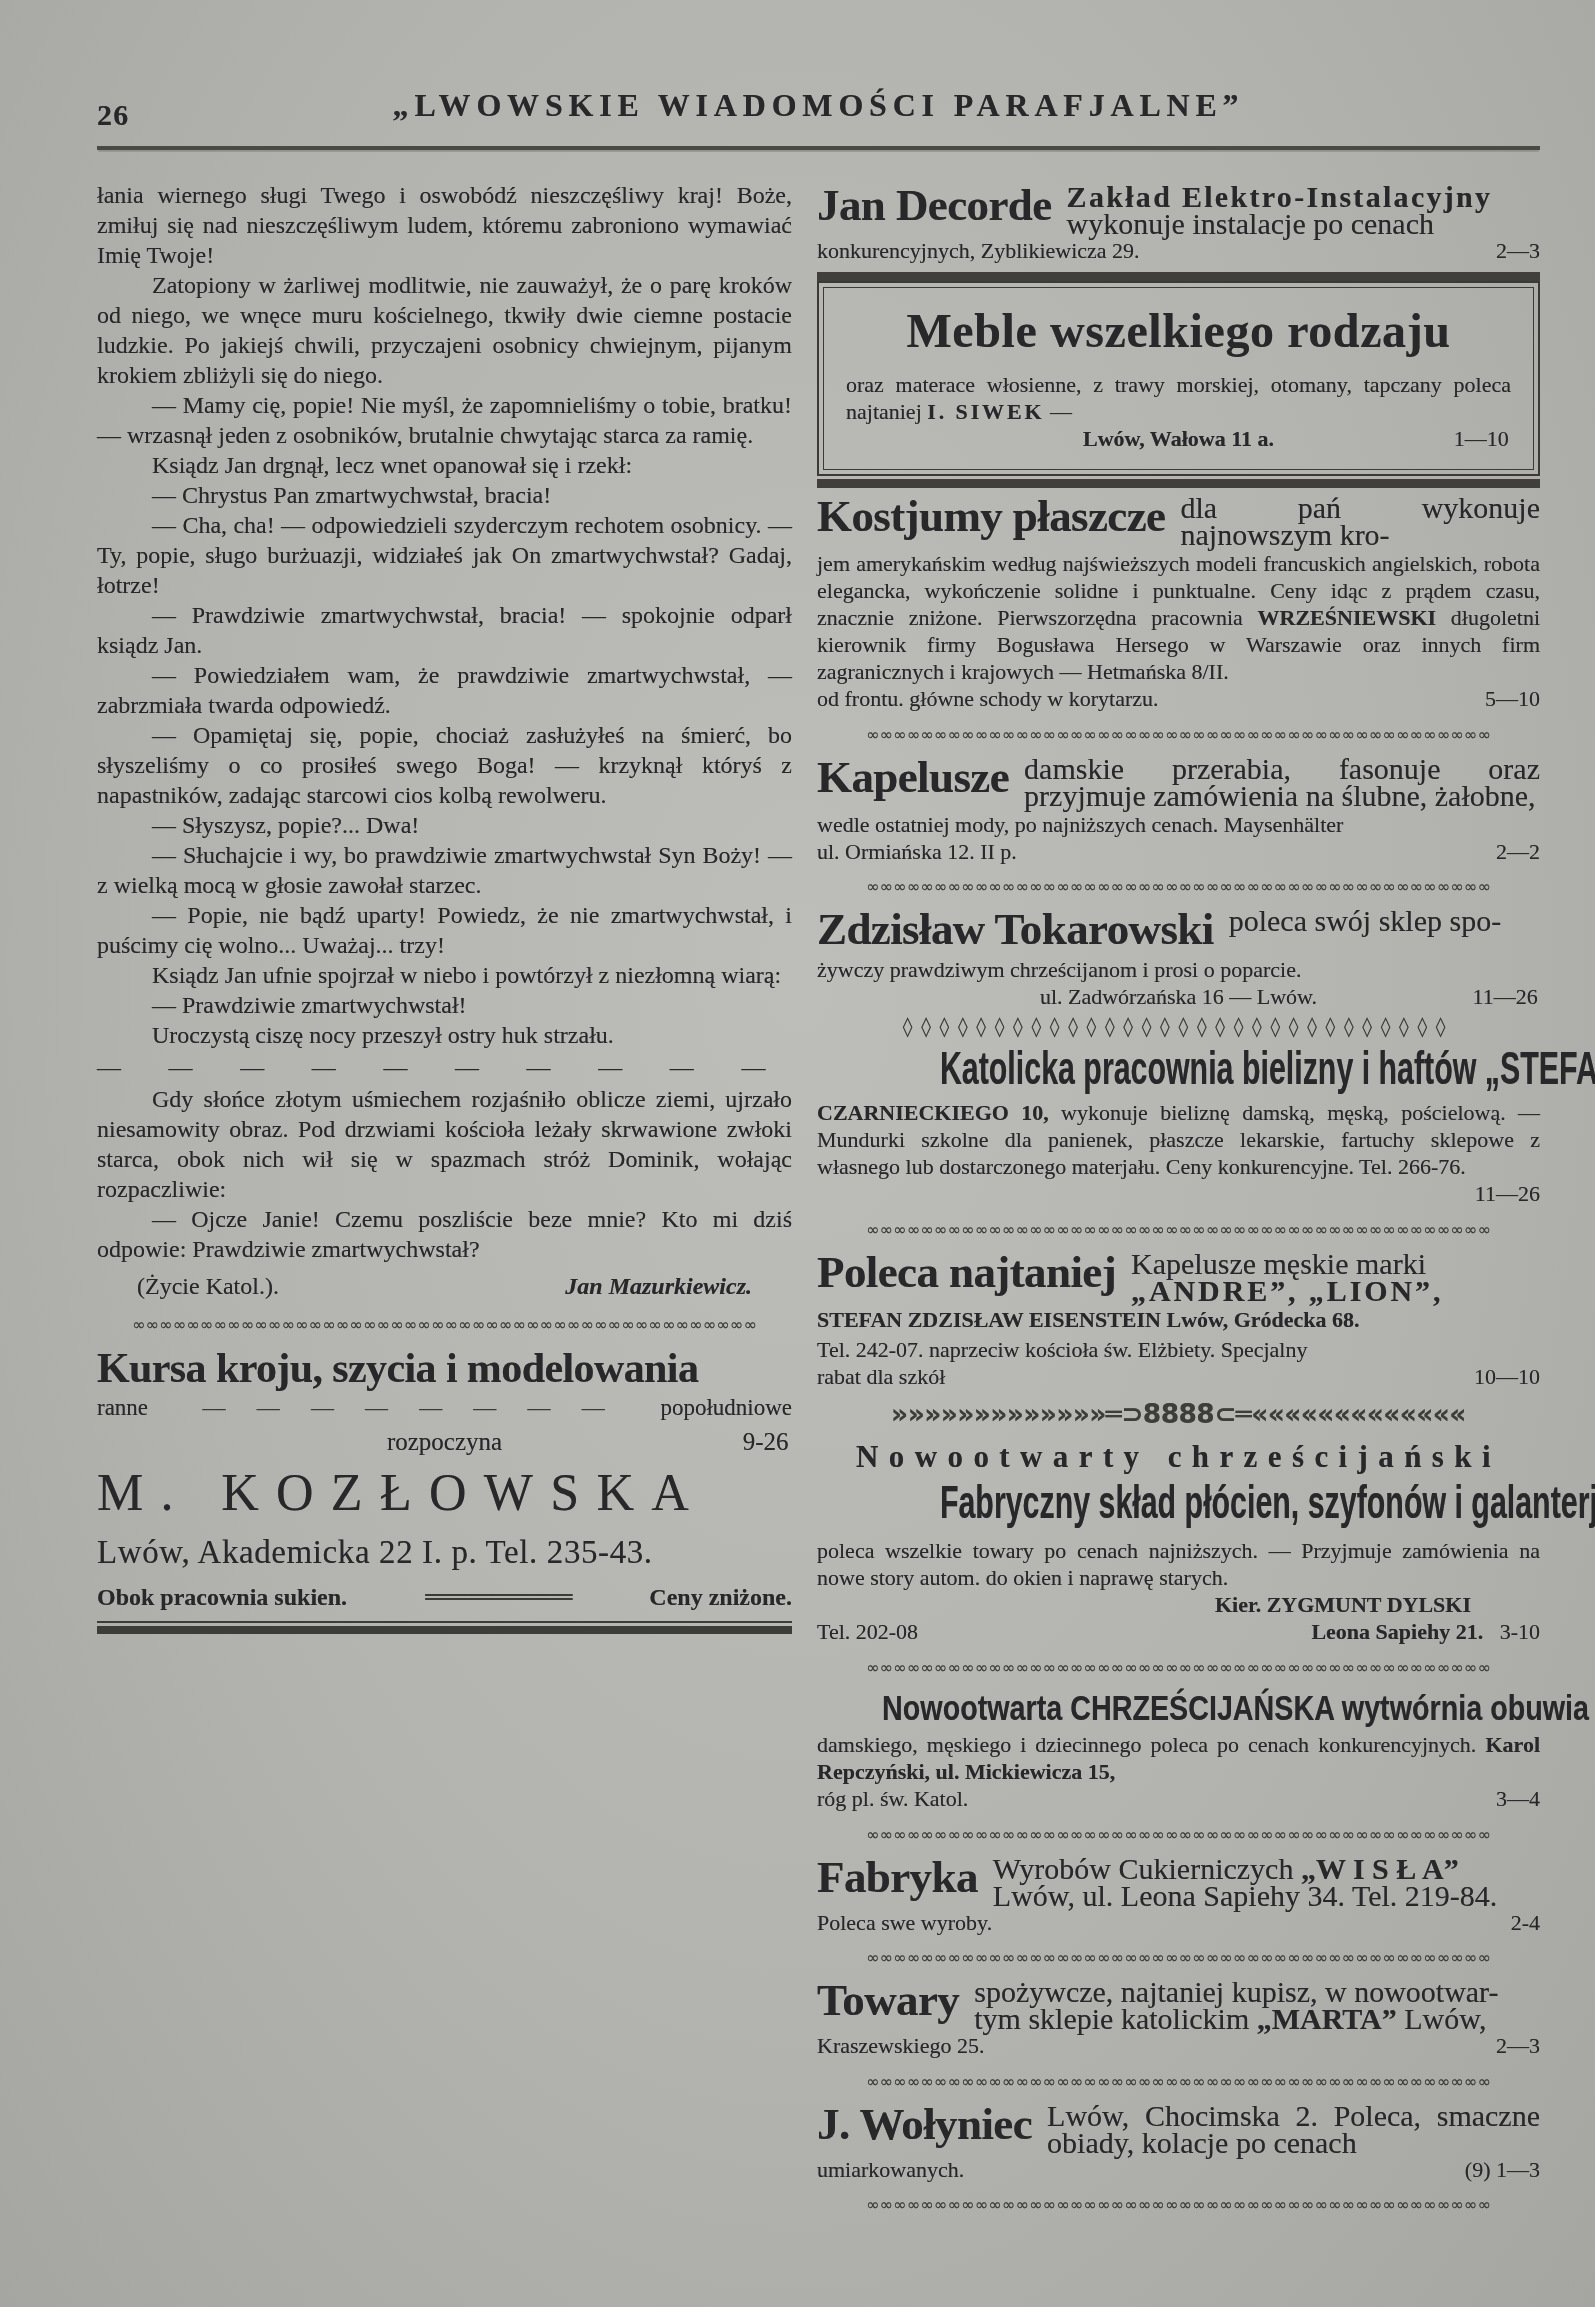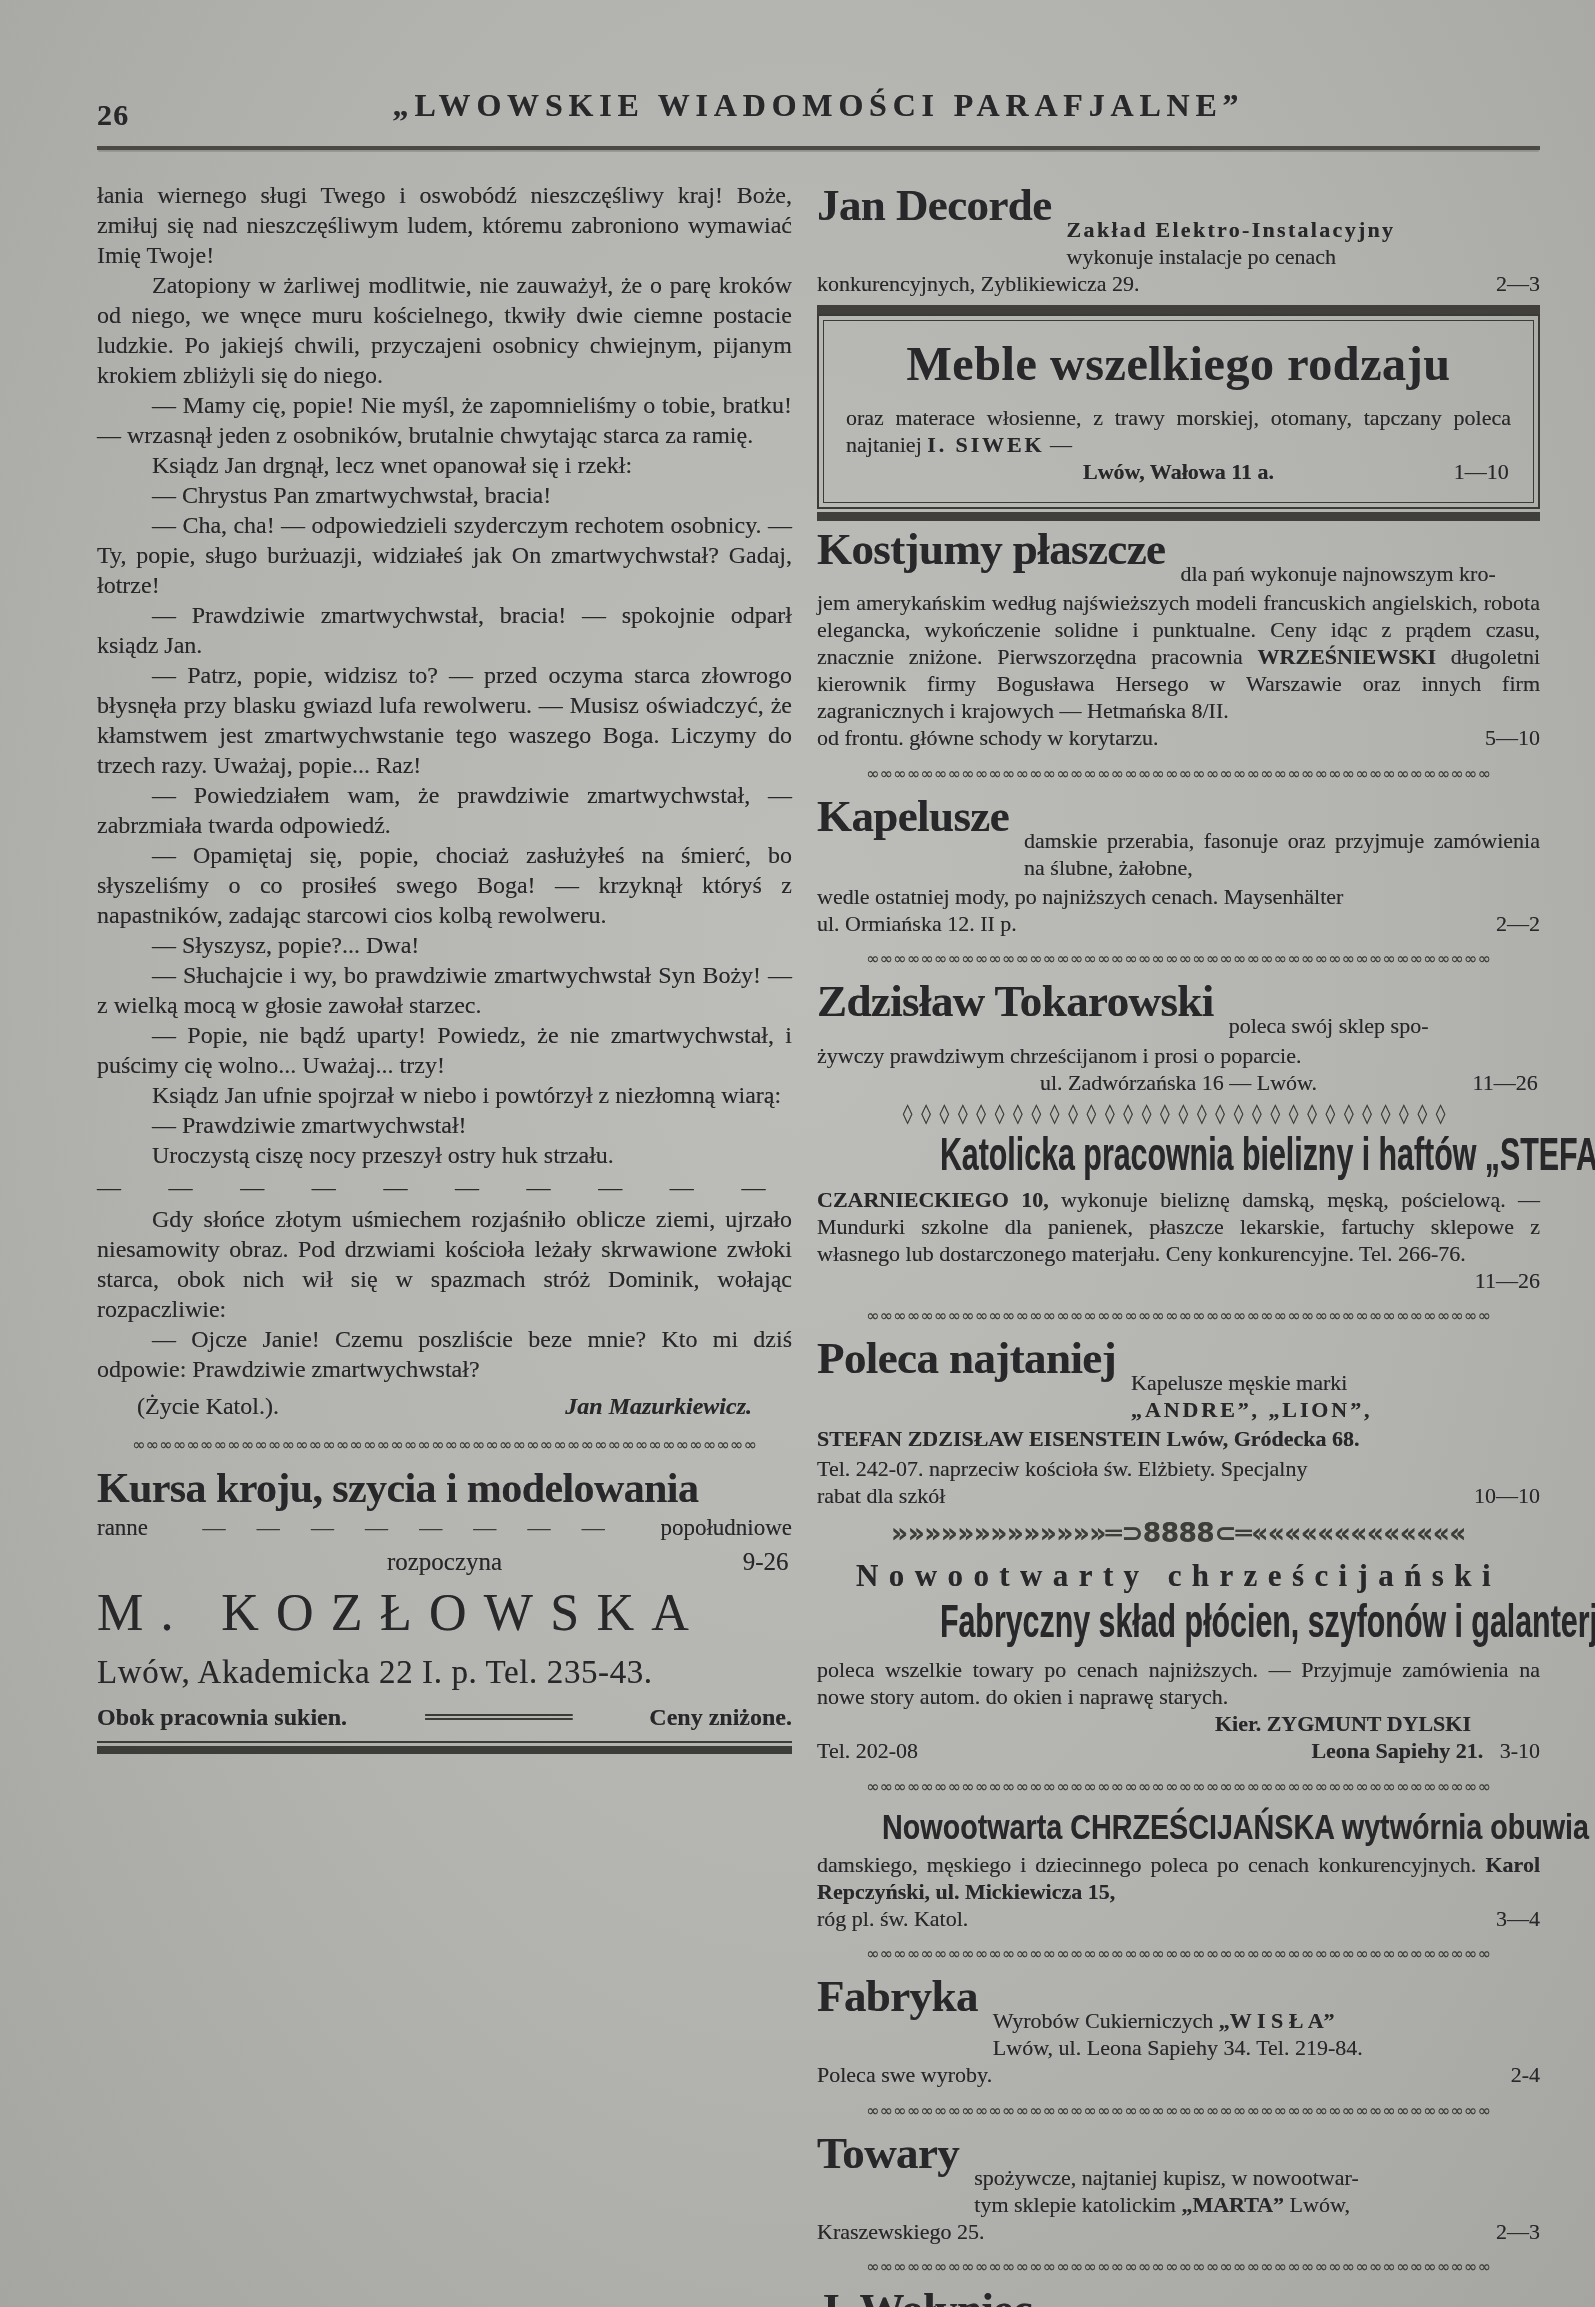--- a/index.html
+++ b/index.html
@@ -47,21 +47,21 @@
   .kursa-addr{font-size:33px;line-height:1.3;margin-top:8px;letter-spacing:0.6px;}
   .kursa-foot{display:flex;justify-content:space-between;align-items:center;font-weight:bold;font-size:24px;margin-top:9.2px;}
   .keq{font-family:"DejaVu Sans",sans-serif;letter-spacing:-1.2px;color:#3a3a36;}
   .rule-thin{border-top:2.3px solid #3c3c38;margin-top:9.2px;}
   .rule-thick{border-top:8.7px solid #3c3c38;margin-top:3.5px;}
 
   
   .ad{margin:3.5px 0 5.8px;}
   .ad-flex{display:flex;gap:15px;align-items:flex-start;}
   .ad-name{font-size:45px;font-weight:bold;line-height:1.02;white-space:nowrap;letter-spacing:-0.6px;}
-  .ad-side{flex:1;min-width:0;font-size:22px;line-height:27px;text-align:justify;margin-top:33px;}
+  .ad-side{flex:1;min-width:0;font-size:30px;line-height:27px;text-align:justify;}
   .ad-body{font-size:22px;line-height:27px;text-align:justify;margin:2.3px 0 0;}
   .ad-row{display:flex;justify-content:space-between;align-items:baseline;font-size:22px;line-height:27px;}
   .ad-row-center{position:relative;text-align:center;font-size:22px;line-height:27px;}
   .ad-row-center .num{position:absolute;right:2.3px;top:0;}
   .num{white-space:nowrap;}
   .b{font-weight:bold;}
   .sp{letter-spacing:2.9px;font-weight:bold;}
   .side-b{font-weight:bold;letter-spacing:2.3px;}
 
   .bar{height:8.7px;background:#413f3b;margin:8px 0 0;}
@@ -92,21 +92,20 @@
 
     <div class="col-l">
       <div class="story">
         <p>łania wiernego sługi Twego i oswobódź nieszczęśliwy kraj! Boże, zmiłuj się nad nieszczęśliwym ludem, któremu zabroniono wymawiać Imię Twoje!</p>
         <p class="ind">Zatopiony w żarliwej modlitwie, nie zauważył, że o parę kroków od niego, we wnęce muru kościelnego, tkwiły dwie ciemne postacie ludzkie. Po jakiejś chwili, przyczajeni osobnicy chwiejnym, pijanym krokiem zbliżyli się do niego.</p>
         <p class="ind">— Mamy cię, popie! Nie myśl, że zapomnieliśmy o tobie, bratku! — wrzasnął jeden z osobników, brutalnie chwytając starca za ramię.</p>
         <p class="ind">Ksiądz Jan drgnął, lecz wnet opanował się i rzekł:</p>
         <p class="ind">— Chrystus Pan zmartwychwstał, bracia!</p>
         <p class="ind">— Cha, cha! — odpowiedzieli szyderczym rechotem osobnicy. — Ty, popie, sługo burżuazji, widziałeś jak On zmartwychwstał? Gadaj, łotrze!</p>
         <p class="ind">— Prawdziwie zmartwychwstał, bracia! — spokojnie odparł ksiądz Jan.</p>
-        <p class="ind">— Patrz, popie, widzisz to? — przed oczyma starca złowrogo błysnęła przy blasku gwiazd lufa rewolweru. — Musisz oświadczyć, że kłamstwem jest zmartwychwstanie tego waszego Boga. Liczymy do trzech razy. Uważaj, popie... Raz!</p>
         <p class="ind">— Powiedziałem wam, że prawdziwie zmartwychwstał, — zabrzmiała twarda odpowiedź.</p>
         <p class="ind">— Opamiętaj się, popie, chociaż zasłużyłeś na śmierć, bo słyszeliśmy o co prosiłeś swego Boga! — krzyknął któryś z napastników, zadając starcowi cios kolbą rewolweru.</p>
         <p class="ind">— Słyszysz, popie?... Dwa!</p>
         <p class="ind">— Słuchajcie i wy, bo prawdziwie zmartwychwstał Syn Boży! — z wielką mocą w głosie zawołał starzec.</p>
         <p class="ind">— Popie, nie bądź uparty! Powiedz, że nie zmartwychwstał, i puścimy cię wolno... Uważaj... trzy!</p>
         <p class="ind">Ksiądz Jan ufnie spojrzał w niebo i powtórzył z niezłomną wiarą:</p>
         <p class="ind">— Prawdziwie zmartwychwstał!</p>
         <p class="ind">Uroczystą ciszę nocy przeszył ostry huk strzału.</p>
         <p class="dashrow">— — — — — — — — — —</p>
         <p class="ind">Gdy słońce złotym uśmiechem rozjaśniło oblicze ziemi, ujrzało niesamowity obraz. Pod drzwiami kościoła leżały skrwawione zwłoki starca, obok nich wił się w spazmach stróż Dominik, wołając rozpaczliwie:</p>

